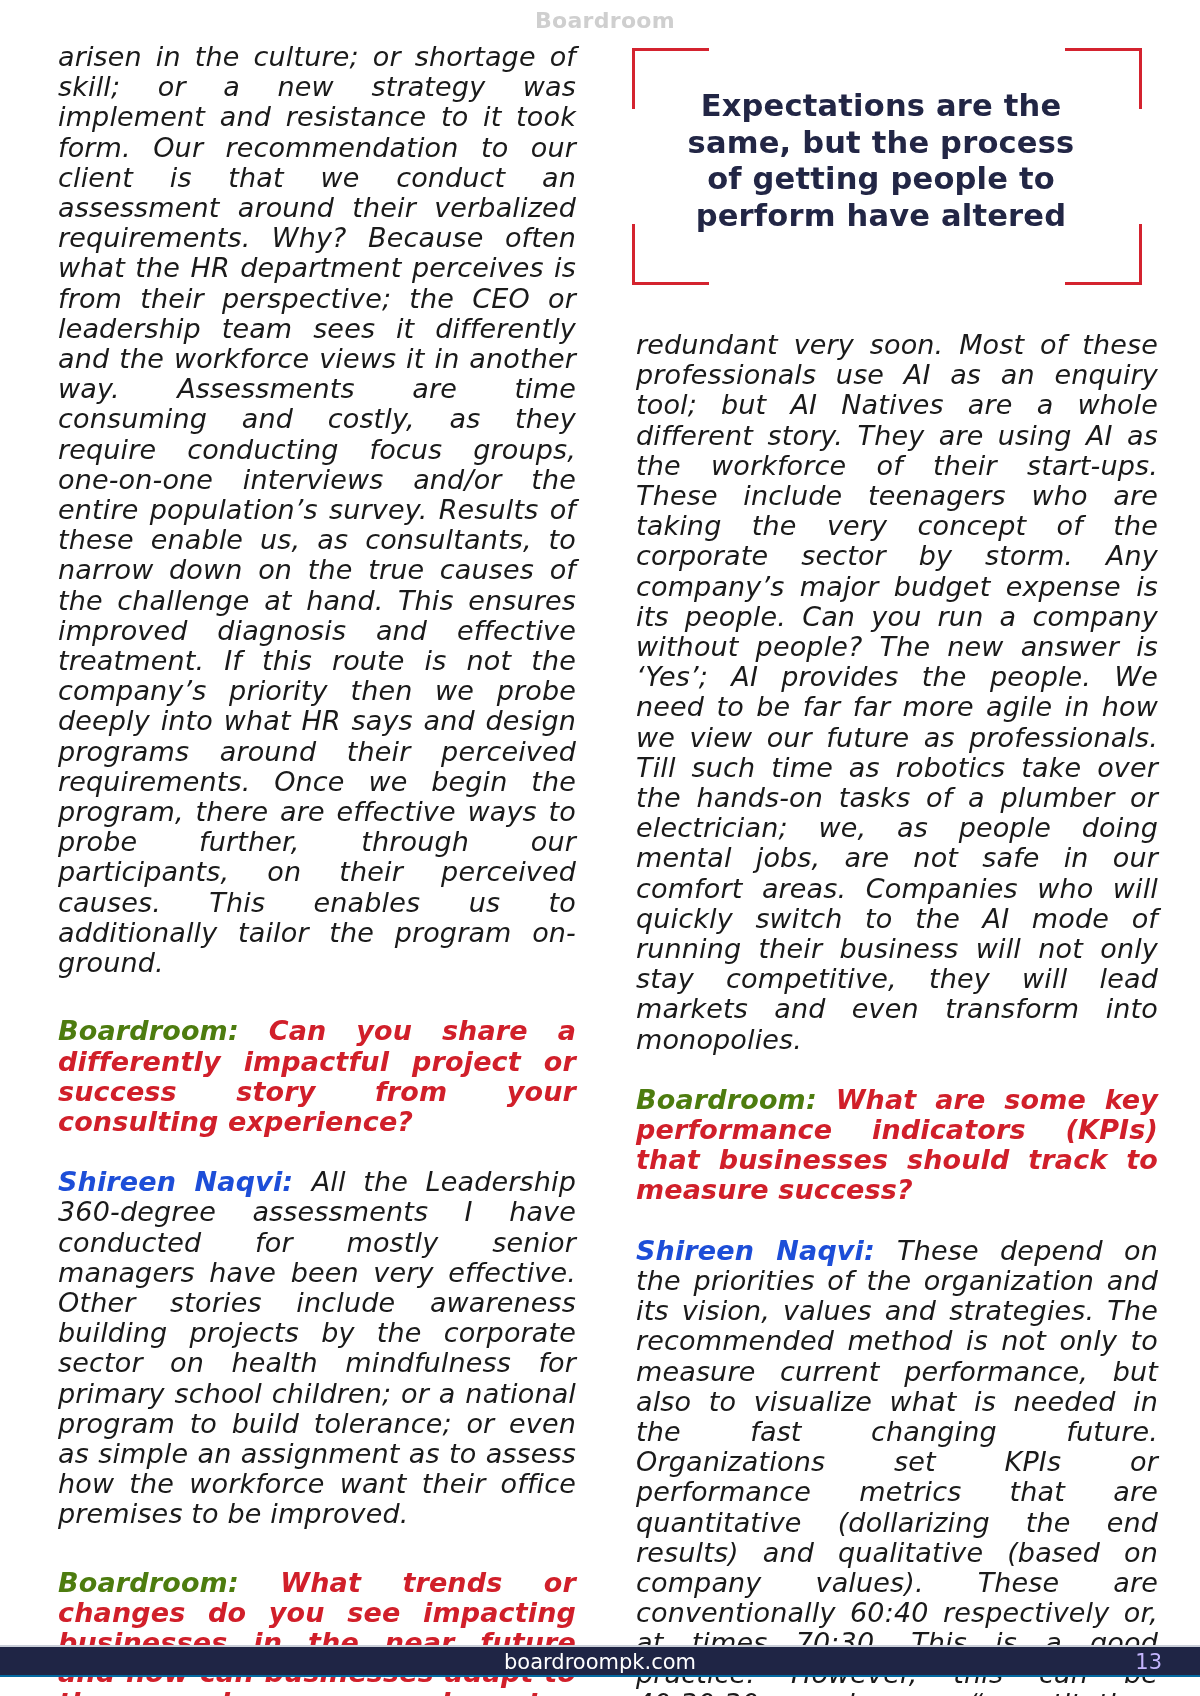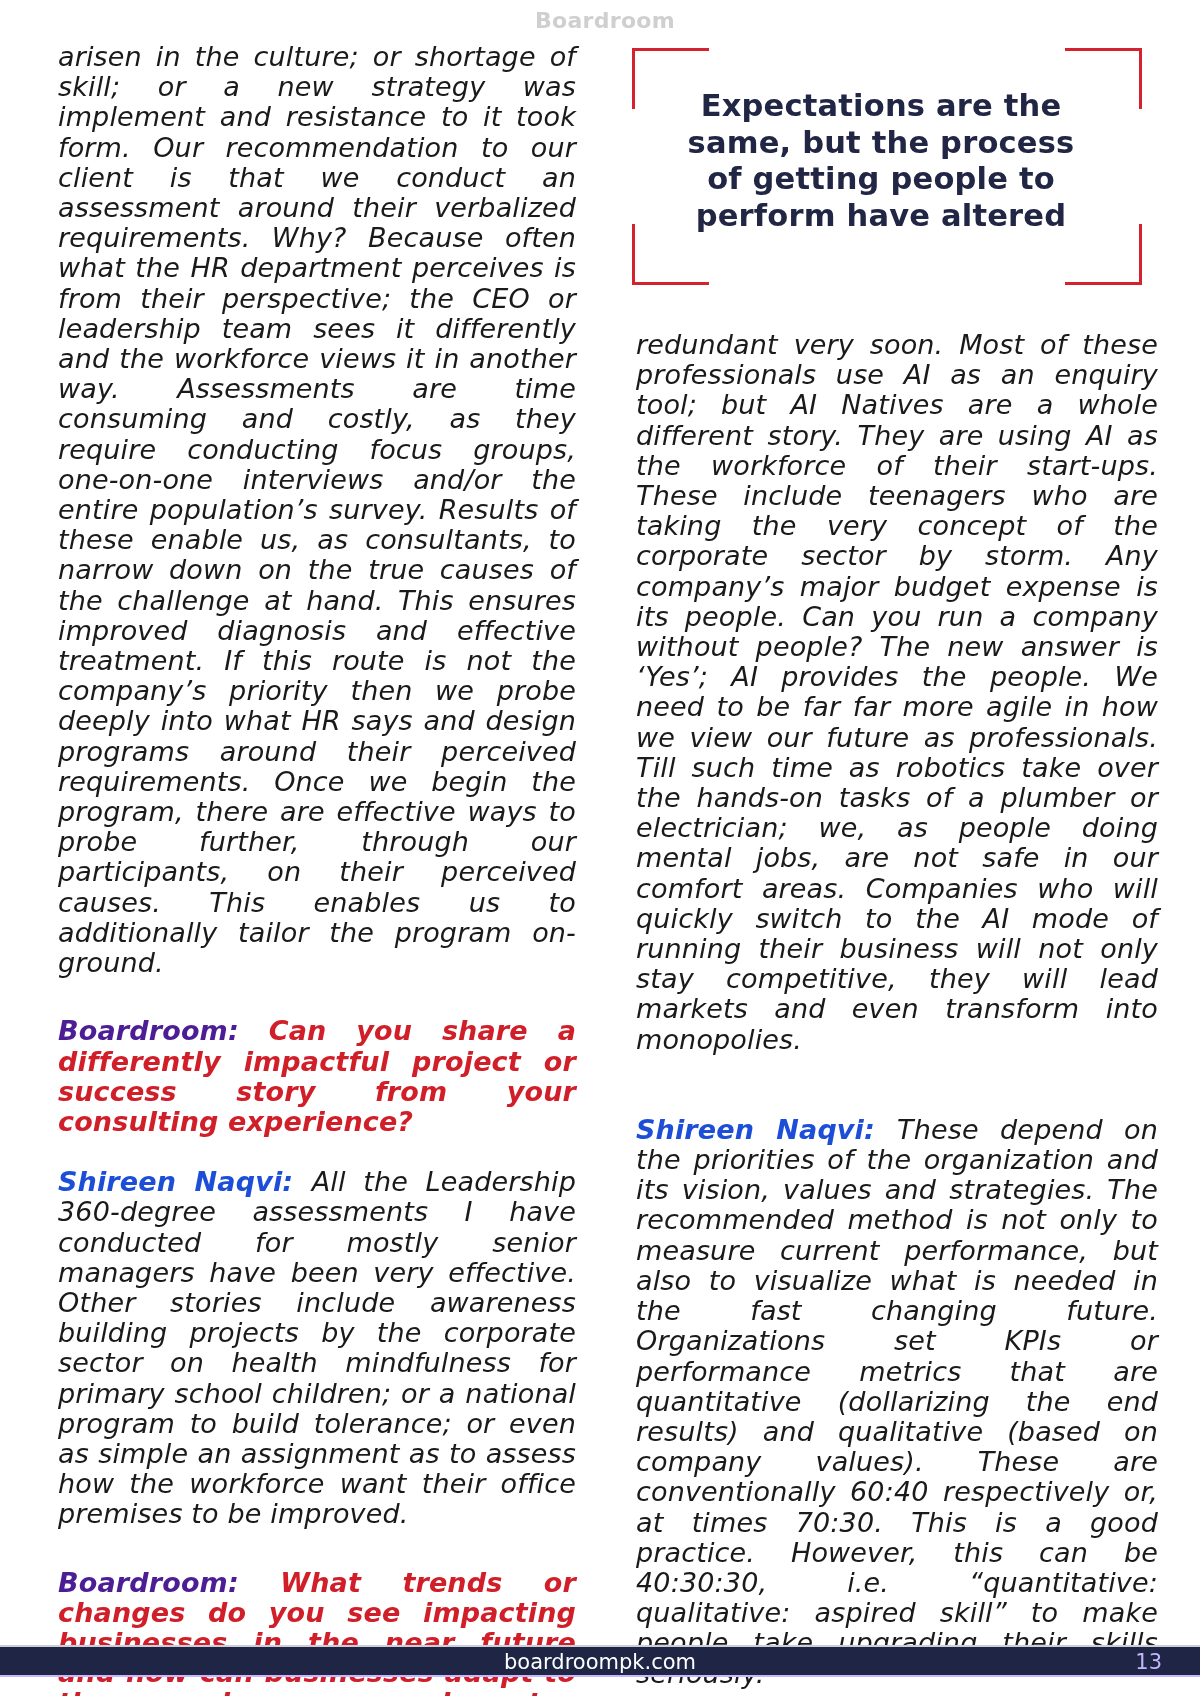--- a/index.html
+++ b/index.html
@@ -13,39 +13,39 @@
     font-size: 22px; font-weight: bold; color: #cfcfcf; letter-spacing: 0.3px;
   }
   .col {
     position: absolute; font-size: 27px; line-height: 30.2px;
     text-align: justify; letter-spacing: 0.15px; font-style: italic;
   }
   .col-left { left: 58px; top: 42px; width: 518px; }
   .col-right { left: 636px; top: 330px; width: 522px; }
   .col p { margin: 0; }
   .gap { height: 30px; }
-  .q-label { color: #4c1d95; font-weight: bold; }
+  .q-label { color: #4d7c0f; font-weight: bold; }
   .q-text { color: #d11f2a; font-weight: bold; }
   .a-label { color: #1d4ed8; font-weight: bold; }
   .pullquote {
     position: absolute; left: 632px; top: 48px; width: 510px; height: 237px;
   }
   .corner { position: absolute; width: 74px; height: 58px; border-color: #d4232f; border-style: solid; border-width: 0; }
   .c-tl { left: 0; top: 0; border-top-width: 3px; border-left-width: 3px; }
   .c-tr { right: 0; top: 0; border-top-width: 3px; border-right-width: 3px; }
   .c-bl { left: 0; bottom: 0; border-bottom-width: 3px; border-left-width: 3px; }
   .c-br { right: 0; bottom: 0; border-bottom-width: 3px; border-right-width: 3px; }
   .pullquote-text {
     position: absolute; left: 40px; right: 52px; top: 40px;
     text-align: center; color: #222645; font-weight: bold;
     font-size: 30.5px; line-height: 36.5px; letter-spacing: 0.2px;
   }
   .footer {
     position: absolute; left: 0; top: 1645px; width: 1200px; height: 32px;
-    background: #1f2545; border-top: 2px solid #c9ced8; border-bottom: 2px solid #c4b5fd;
+    background: #1f2545; border-top: 2px solid #c9ced8; border-bottom: 2px solid #0369a1;
     box-sizing: border-box;
   }
   .footer-url {
     position: absolute; left: 0; width: 1200px; top: 2px; text-align: center;
     color: #ffffff; font-size: 21px; line-height: 26px;
   }
   .page-number {
     position: absolute; right: 38px; top: 2px; color: #c4b5fd;
     font-size: 21px; line-height: 26px;
   }
@@ -81,20 +81,23 @@
   </p>
   <div class="gap"></div>
   <p style="text-align:center">
     <span class="a-label">Shireen Naqvi: </span><span>The power and force of AI is going to do it. It already is. Highly qualified professionals see themselves becoming</span>
   </p>
 </div>
 
 <div class="col col-right">
   <p>redundant very soon. Most of these professionals use AI as an enquiry tool; but AI Natives are a whole different story. They are using AI as the workforce of their start-ups. These include teenagers who are taking the very concept of the corporate sector by storm. Any company’s major budget expense is its people. Can you run a company without people? The new answer is ‘Yes’; AI provides the people. We need to be far far more agile in how we view our future as professionals. Till such time as robotics take over the hands-on tasks of a plumber or electrician; we, as people doing mental jobs, are not safe in our comfort areas. Companies who will quickly switch to the AI mode of running their business will not only stay competitive, they will lead markets and even transform into monopolies.</p>
   <div class="gap"></div>
+  <p>
+    <span class="q-label">Boardroom: </span><span class="q-text">What are some key performance indicators (KPIs) that businesses should track to measure success?</span>
+  </p>
   <div class="gap"></div>
   <p>
     <span class="a-label">Shireen Naqvi: </span><span>These depend on the priorities of the organization and its vision, values and strategies. The recommended method is not only to measure current performance, but also to visualize what is needed in the fast changing future. Organizations set KPIs or performance metrics that are quantitative (dollarizing the end results) and qualitative (based on company values). These are conventionally 60:40 respectively or, at times 70:30. This is a good practice. However, this can be 40:30:30, i.e. “quantitative: qualitative: aspired skill” to make people take upgrading their skills seriously.</span>
   </p>
 </div>
 
 <div class="footer">
   <div class="footer-url">boardroompk.com</div>
   <div class="page-number">13</div>
 </div>

